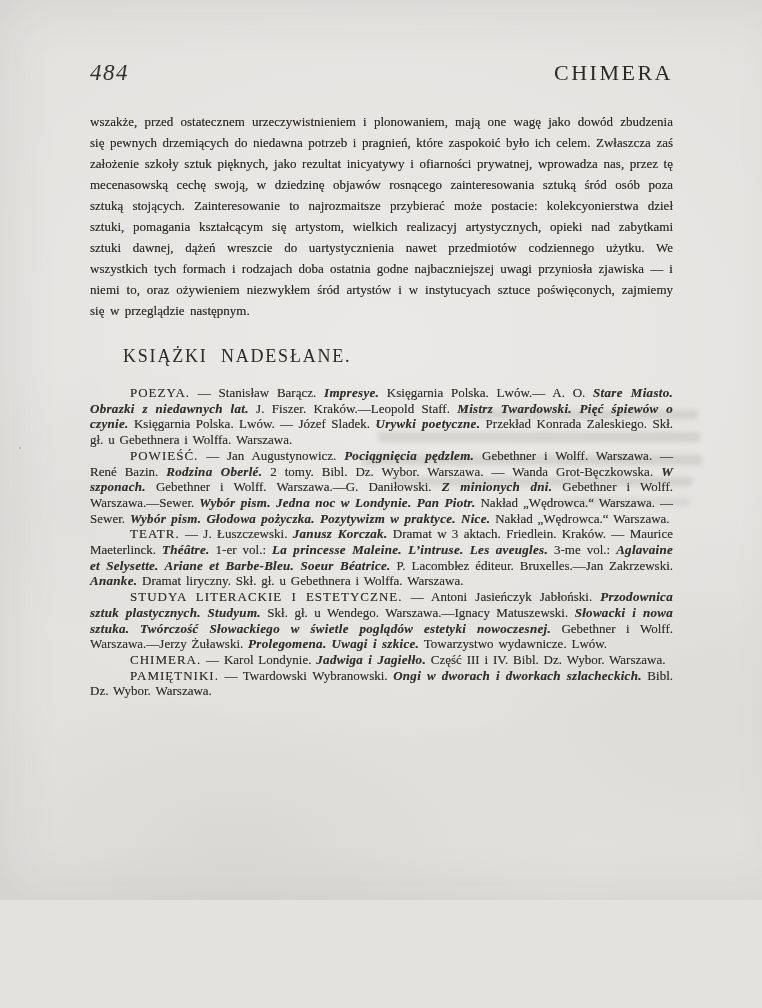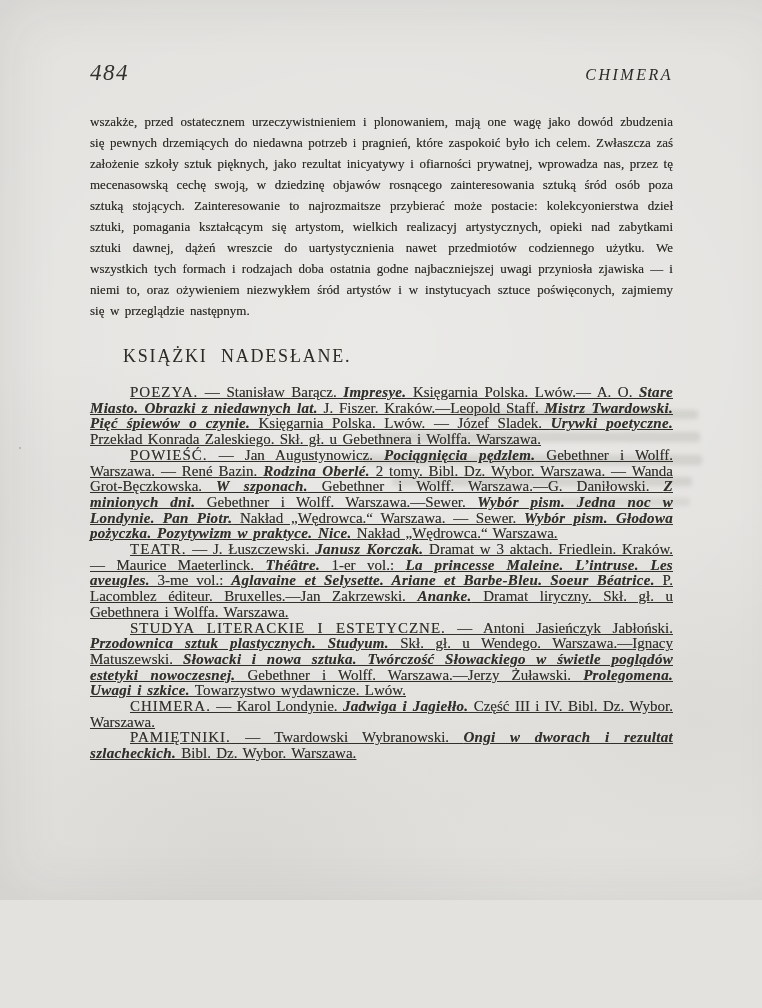--- a/index.html
+++ b/index.html
@@ -32,22 +32,21 @@
     justify-content: space-between;
     align-items: baseline;
   }
   .page-number {
     font-style: italic;
     font-size: 23px;
     letter-spacing: 1.5px;
     color: #33312b;
   }
   .journal-title {
-    font-style: italic;
-    font-size: 16px;
+    font-size: 22px;
     letter-spacing: 2.5px;
     color: #2c2a24;
   }
   .article-body {
     margin: 25px 0 0 0;
     font-size: 13px;
     line-height: 21px;
     text-align: justify;
     word-spacing: 2.2px;
     color: #2e2c26;
@@ -64,27 +63,26 @@
   }
   .books-heading {
     margin: 25px 0 0 33px;
     font-size: 18px;
     letter-spacing: 1.8px;
     word-spacing: 7px;
     color: #2c2a24;
   }
   .book-list {
     margin-top: 18px;
-    font-size: 15px;
+    font-size: 13px;
     line-height: 15.7px;
     text-align: justify;
     word-spacing: 1.6px;
     color: #32302a;
     text-shadow: 0 0 0.4px rgba(50,48,42,0.5);
-    text-decoration: underline;
   }
   .book-entry {
     margin: 0;
     text-indent: 40px;
   }
   .book-entry .cat {
     letter-spacing: 1px;
   }
   .book-entry i.title {
     font-style: italic;
@@ -132,17 +130,17 @@
 
 
     <div class="books-heading">KSIĄŻKI NADESŁANE.</div>
 
     <div class="book-list">
         <p class="book-entry"><span class="cat">POEZYA.</span><span> — Stanisław Barącz. </span><i class="title">Impresye.</i><span> Księgarnia Polska. Lwów.— A. O. </span><i class="title">Stare Miasto. Obrazki z niedawnych lat.</i><span> J. Fiszer. Kraków.—Leopold Staff. </span><i class="title">Mistrz Twardowski. Pięć śpiewów o czynie.</i><span> Księgarnia Polska. Lwów. — Józef Sladek. </span><i class="title">Urywki poetyczne.</i><span> Przekład Konrada Zaleskiego. Skł. gł. u Gebethnera i Wolffa. Warszawa.</span></p>
         <p class="book-entry"><span class="cat">POWIEŚĆ.</span><span> — Jan Augustynowicz. </span><i class="title">Pociągnięcia pędzlem.</i><span> Gebethner i Wolff. Warszawa. — René Bazin. </span><i class="title">Rodzina Oberlé.</i><span> 2 tomy. Bibl. Dz. Wybor. Warszawa. — Wanda Grot-Bęczkowska. </span><i class="title">W szponach.</i><span> Gebethner i Wolff. Warszawa.—G. Daniłowski. </span><i class="title">Z minionych dni.</i><span> Gebethner i Wolff. Warszawa.—Sewer. </span><i class="title">Wybór pism. Jedna noc w Londynie. Pan Piotr.</i><span> Nakład „Wędrowca.“ Warszawa. — Sewer. </span><i class="title">Wybór pism. Głodowa pożyczka. Pozytywizm w praktyce. Nice.</i><span> Nakład „Wędrowca.“ Warszawa.</span></p>
         <p class="book-entry"><span class="cat">TEATR.</span><span> — J. Łuszczewski. </span><i class="title">Janusz Korczak.</i><span> Dramat w 3 aktach. Friedlein. Kraków. — Maurice Maeterlinck. </span><i class="title">Théâtre.</i><span> 1-er vol.: </span><i class="title">La princesse Maleine. L’intruse. Les aveugles.</i><span> 3-me vol.: </span><i class="title">Aglavaine et Selysette. Ariane et Barbe-Bleu. Soeur Béatrice.</i><span> P. Lacomblez éditeur. Bruxelles.—Jan Zakrzewski. </span><i class="title">Ananke.</i><span> Dramat liryczny. Skł. gł. u Gebethnera i Wolffa. Warszawa.</span></p>
         <p class="book-entry"><span class="cat">STUDYA LITERACKIE I ESTETYCZNE.</span><span> — Antoni Jasieńczyk Jabłoński. </span><i class="title">Przodownica sztuk plastycznych. Studyum.</i><span> Skł. gł. u Wendego. Warszawa.—Ignacy Matuszewski. </span><i class="title">Słowacki i nowa sztuka. Twórczość Słowackiego w świetle poglądów estetyki nowoczesnej.</i><span> Gebethner i Wolff. Warszawa.—Jerzy Żuławski. </span><i class="title">Prolegomena. Uwagi i szkice.</i><span> Towarzystwo wydawnicze. Lwów.</span></p>
         <p class="book-entry"><span class="cat">CHIMERA.</span><span> — Karol Londynie. </span><i class="title">Jadwiga i Jagiełło.</i><span> Część III i IV. Bibl. Dz. Wybor. Warszawa.</span></p>
-        <p class="book-entry"><span class="cat">PAMIĘTNIKI.</span><span> — Twardowski Wybranowski. </span><i class="title">Ongi w dworach i rezultat szlacheckich.</i><span> Bibl. Dz. Wybor. Warszawa.</span></p>
+        <p class="book-entry"><span class="cat">PAMIĘTNIKI.</span><span> — Twardowski Wybranowski. </span><i class="title">Ongi w dworach i dworkach szlacheckich.</i><span> Bibl. Dz. Wybor. Warszawa.</span></p>
       </div>
 
   </div>
 </div>
 
 </body></html>

